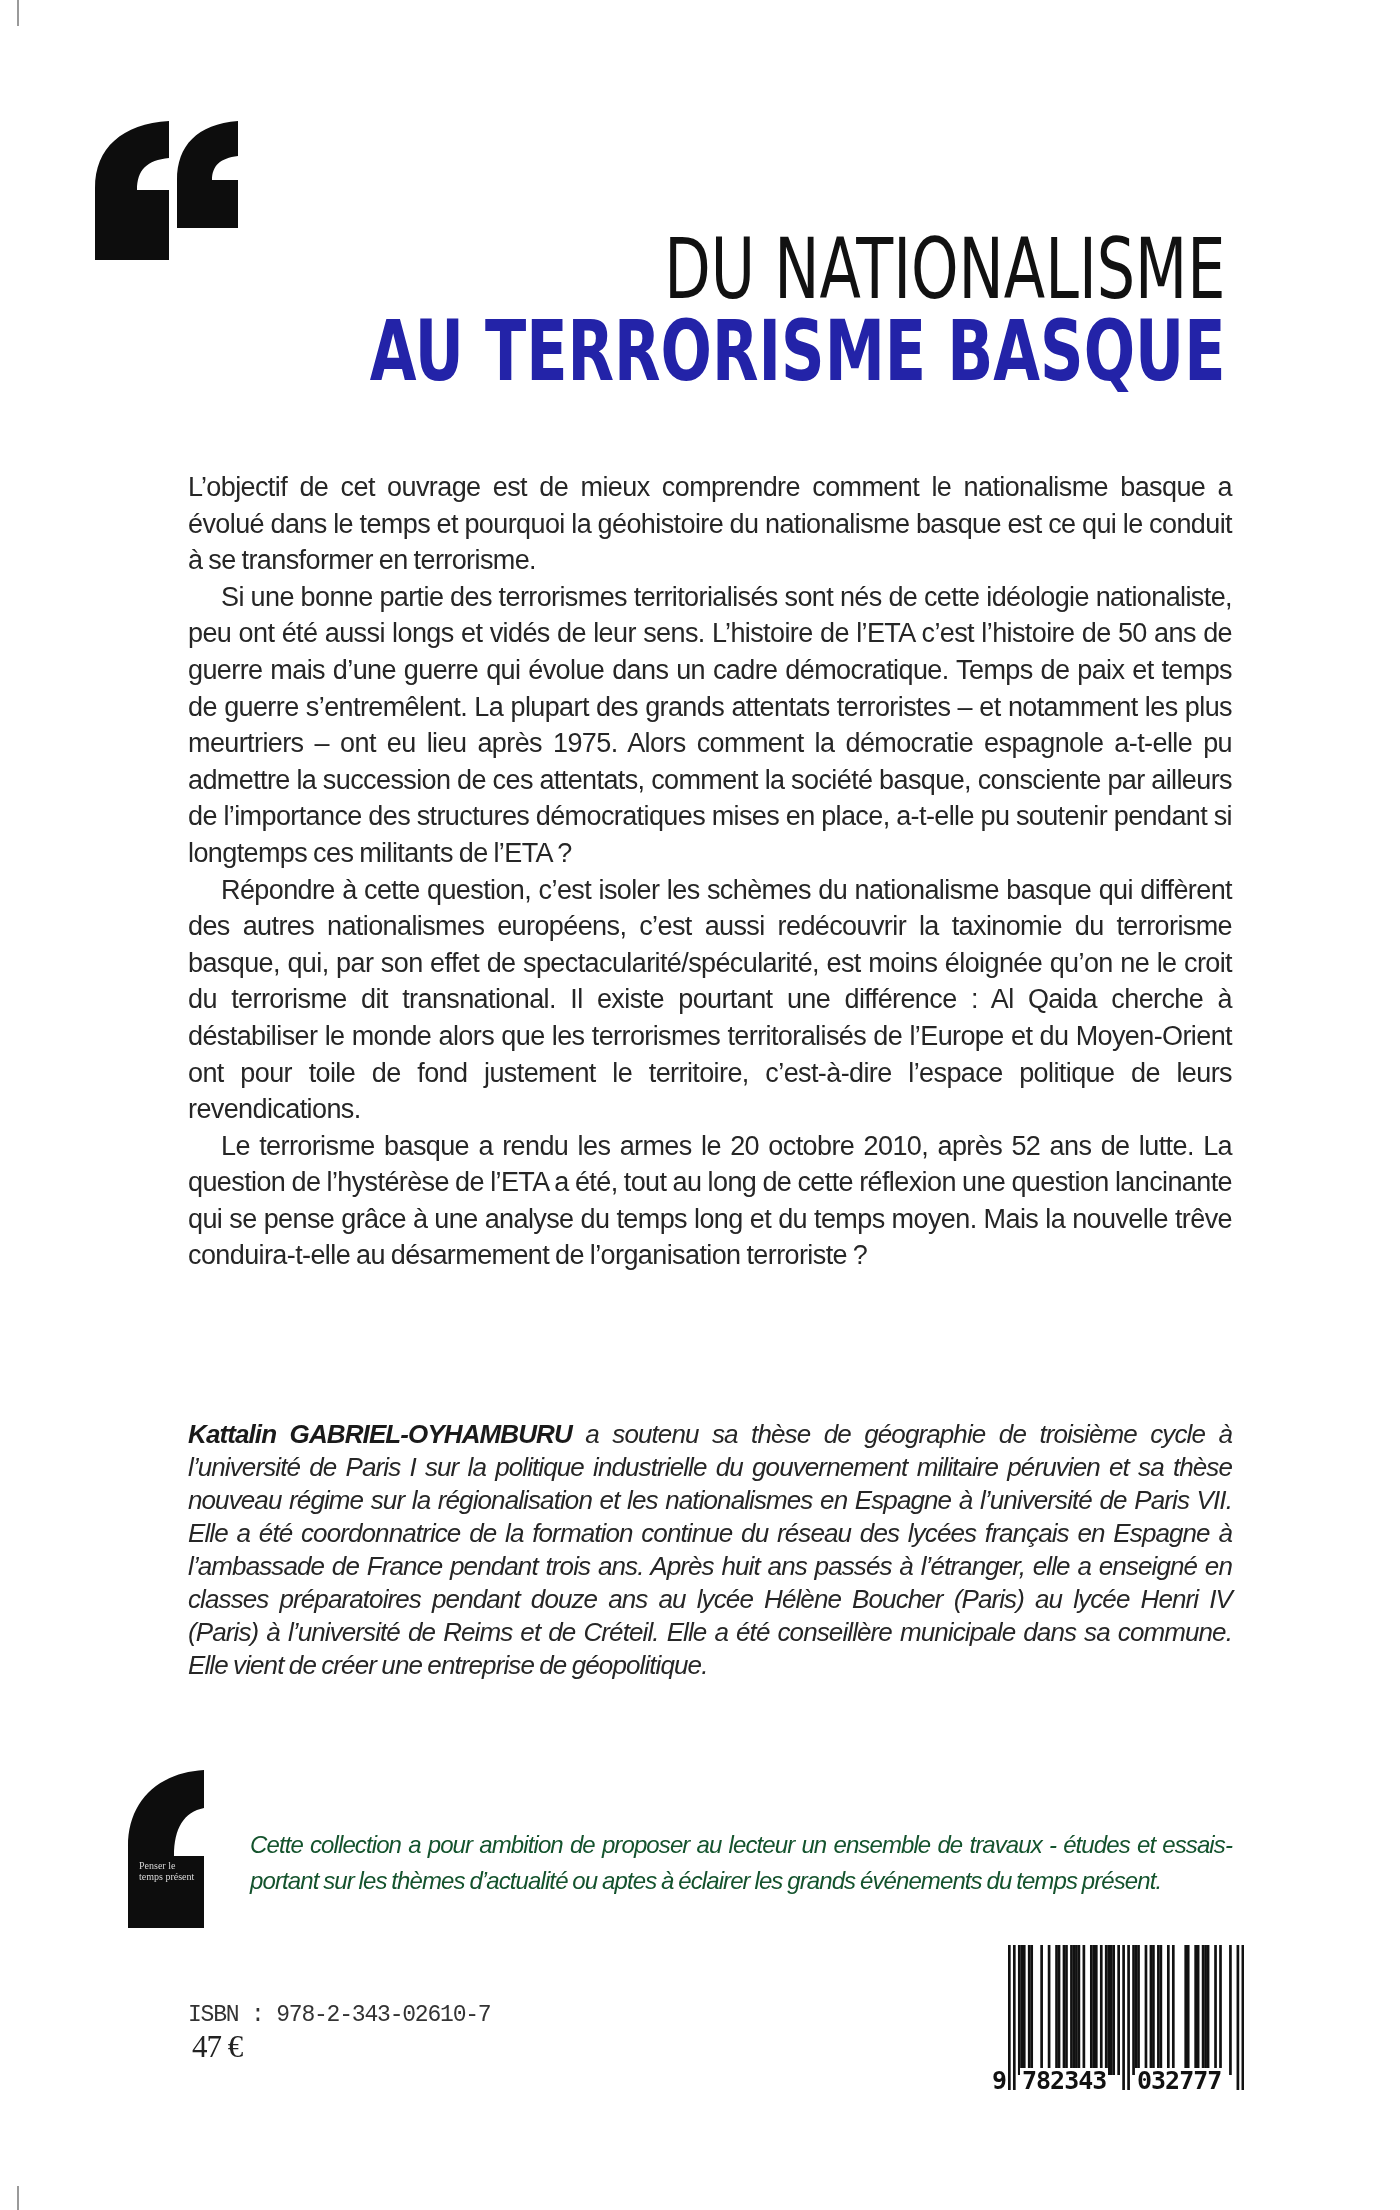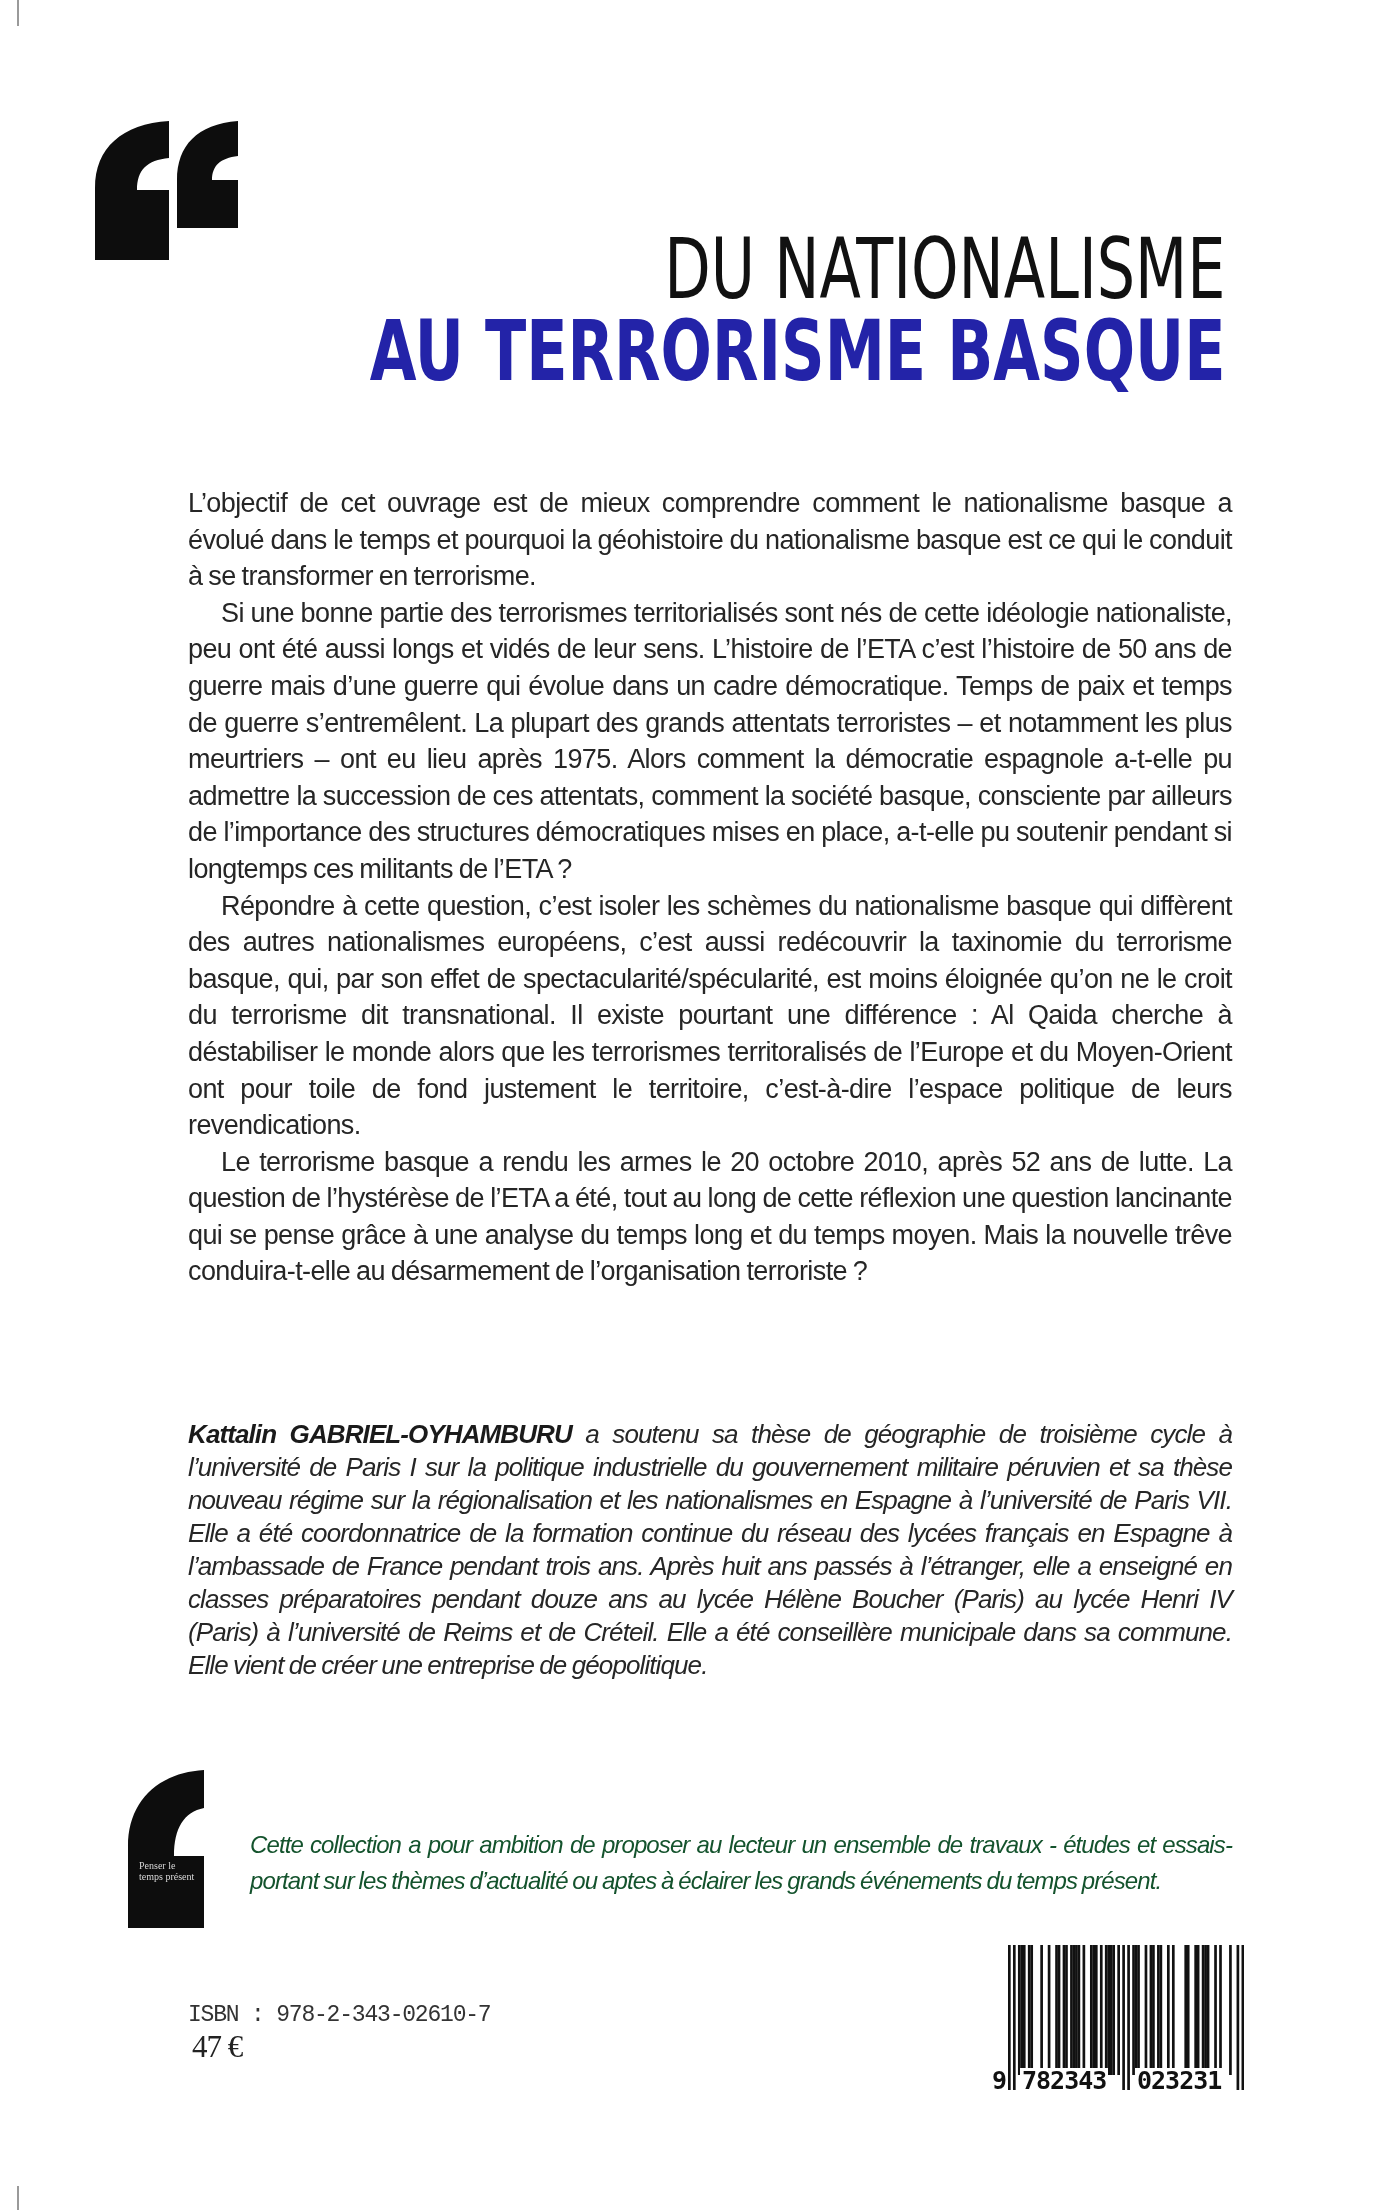--- a/index.html
+++ b/index.html
@@ -10,21 +10,21 @@
 
   .quote-mark { position: absolute; left: 92px; top: 118px; width: 150px; height: 145px; }
 
   .title { position: absolute; right: 174px; top: 228px; text-align: right; font-family: "DejaVu Sans", sans-serif; font-weight: bold; line-height: 82px; }
   .title-line { display: block; transform: scaleX(0.72); transform-origin: right center; white-space: nowrap; font-size: 84px; letter-spacing: 0px; }
   .title-line-1 { color: #111111; font-weight: normal; }
   .title-line-2 { color: #2323a8; }
 
   .body-text { position: absolute; left: 188px; top: 469px; width: 1044px; font-family: "Liberation Sans", sans-serif; font-size: 27px; line-height: 36.6px; color: #262626; text-align: justify; letter-spacing: -0.6px; word-spacing: -1px; }
   .body-text p { margin: 0; text-indent: 33px; }
-  .body-text p.first { text-indent: 0; margin-top: 16px; }
+  .body-text p.first { text-indent: 0; }
 
   .bio { position: absolute; left: 188px; top: 1418px; width: 1044px; font-family: "Liberation Sans", sans-serif; font-style: italic; font-size: 26px; line-height: 33px; color: #262626; text-align: justify; letter-spacing: -0.9px; word-spacing: -1px; }
   .bio .author { font-weight: bold; font-style: italic; color: #1a1a1a; }
 
   .collection-logo { position: absolute; left: 126px; top: 1768px; width: 80px; height: 162px; }
   .logo-text { position: absolute; left: 139px; top: 1860px; width: 62px; font-family: "Liberation Serif", serif; font-size: 10px; line-height: 11px; color: #d8d8d8; text-align: left; }
 
   .collection-text { position: absolute; left: 250px; top: 1827px; width: 982px; font-family: "Liberation Sans", sans-serif; font-style: italic; font-size: 24px; line-height: 36px; color: #14532d; text-align: justify; letter-spacing: -0.9px; word-spacing: -1px; }
 
   .isbn { position: absolute; left: 188px; top: 2002px; font-family: Liberation Mono, monospace; font-size: 23px; color: #333333; letter-spacing: -1.2px; }
@@ -121,13 +121,13 @@
       <rect x="198.74" y="0" width="2.68" height="130"></rect>
       <rect x="206.19" y="0" width="2.68" height="130"></rect>
       <rect x="211.16" y="0" width="2.68" height="130"></rect>
       <rect x="221.09" y="0" width="2.68" height="130"></rect>
       <rect x="228.55" y="0" width="2.68" height="145"></rect>
       <rect x="233.52" y="0" width="2.68" height="145"></rect>
     </g>
 </svg>
 <span class="barcode-digits bd-first">9</span>
 <span class="barcode-digits bd-left">782343</span>
-<span class="barcode-digits bd-right">023231</span>
+<span class="barcode-digits bd-right">032777</span>
 
 </body></html>

